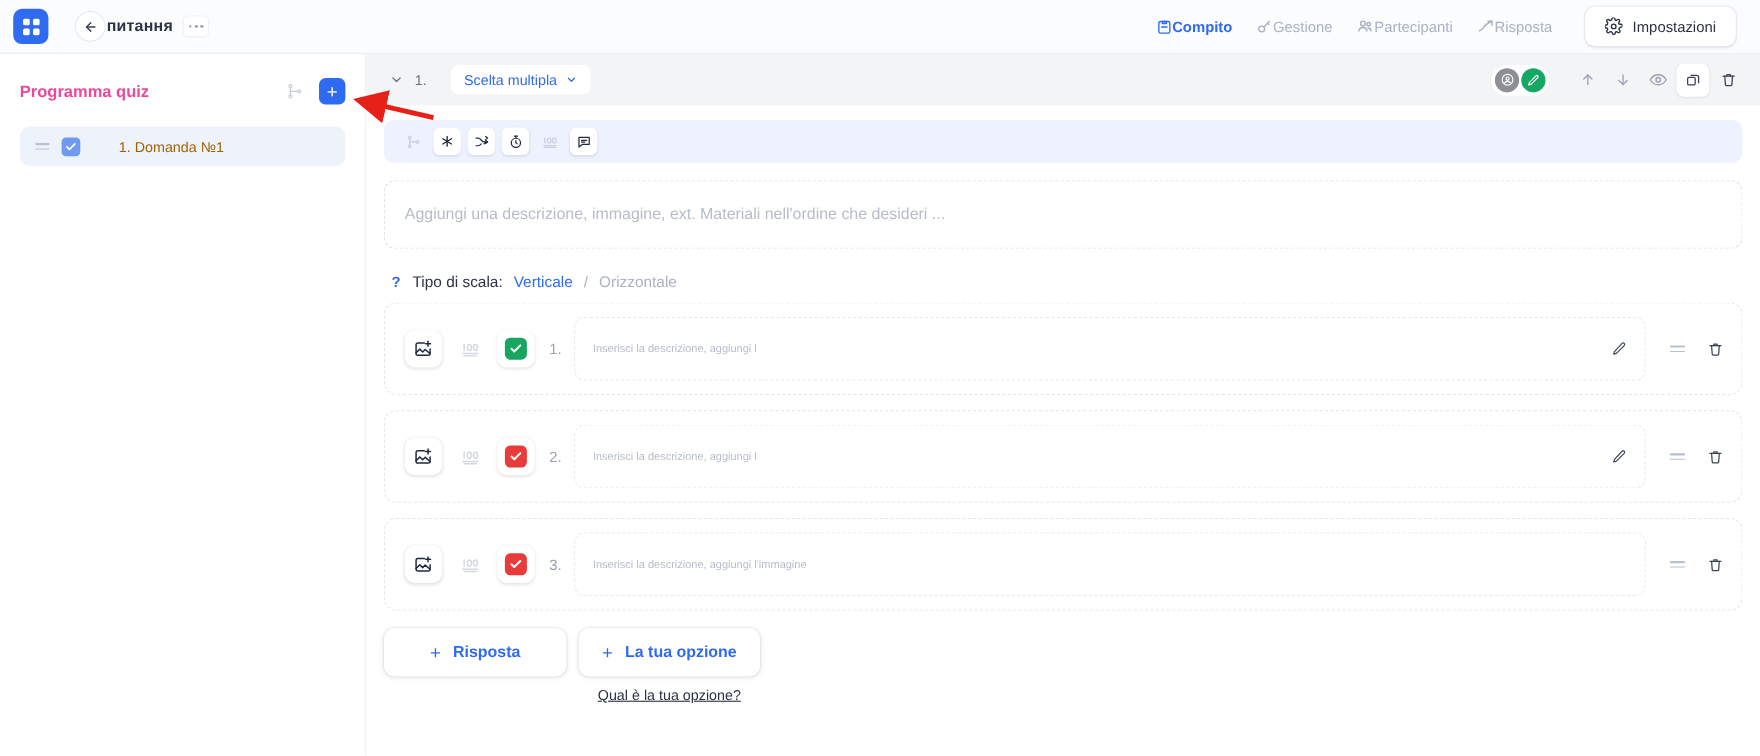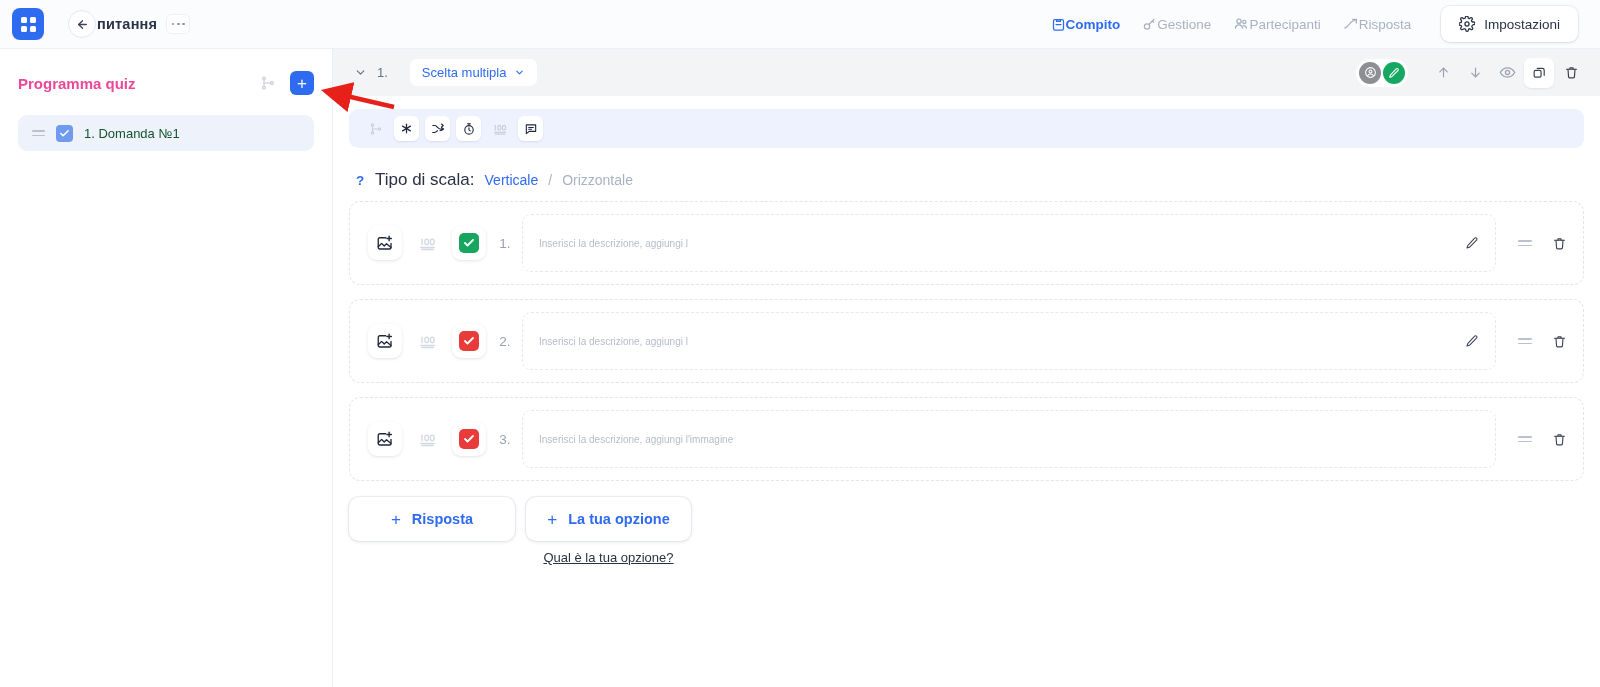--- a/index.html
+++ b/index.html
@@ -84,21 +84,21 @@
   .q-item {
     height: 36px; border-radius: 9px; background: #eef2fb;
     display: flex; align-items: center; padding: 0 14px; gap: 11px; cursor: pointer;
   }
   .drag-ico { display: flex; flex-direction: column; gap: 3px; cursor: grab; }
   .drag-ico i { width: 13px; height: 1.6px; background: #b9c0cf; border-radius: 2px; display: block; }
   .q-check {
     width: 17px; height: 17px; border-radius: 4px; background: #6f9aef;
     display: flex; align-items: center; justify-content: center; cursor: pointer;
   }
-  .q-label { font-size: 13px; color: #14532d; }
+  .q-label { font-size: 13px; color: #a16207; margin-left: 24px; }
 
   
   .main { flex: 1; min-width: 0; display: flex; flex-direction: column; overflow: hidden; }
 
   .q-header {
     height: 47px; flex: 0 0 47px; background: #f3f4f6;
     display: flex; align-items: center; padding: 0 14px 0 16px; gap: 0;
   }
   .chev-btn { width: 22px; display: flex; align-items: center; justify-content: center; cursor: pointer; color: #6b7280; }
   .q-num { font-size: 13px; color: #6b7280; margin-left: 6px; }
@@ -137,21 +137,21 @@
   .tool-ico.muted { color: #c9cfdd; }
 
   .desc-box {
     margin-top: 16px; height: 62px; border: 1px dashed #dfe3ec; border-radius: 10px;
     display: flex; align-items: center; padding: 0 18px; cursor: text;
   }
   .desc-ph { font-size: 14.5px; color: #b6bcc9; }
 
   .scale-row { margin-top: 22px; display: flex; align-items: center; gap: 10px; padding-left: 6px; }
   .qmark { color: #2f6bf0; font-size: 13.5px; font-weight: 700; width: 10px; text-align: center; }
-  .scale-label { font-size: 17px; color: #2b3245; }
+  .scale-label { font-size: 14px; color: #2b3245; }
   .scale-opt { font-size: 14px; color: #2f6bf0; cursor: pointer; }
   .scale-sep { font-size: 14px; color: #aab2c2; }
   .scale-opt.off { color: #aab2c2; }
 
   .steps-title { margin-top: 19px; padding-left: 2px; font-size: 14.5px; font-weight: 700; color: #2b3245; }
 
   .answers { margin-top: 11px; display: flex; flex-direction: column; gap: 14px; }
   .ans-row {
     border: 1px dashed #e1e5ed; border-radius: 11px; height: 84px;
     display: flex; align-items: center; padding: 0 16px 0 18px; gap: 0;
@@ -438,20 +438,23 @@
           </span>
           <span class="tool-ico raised">
             <svg width="14" height="14" viewBox="0 0 24 24" fill="none" stroke="currentColor" stroke-width="1.9" stroke-linecap="round" stroke-linejoin="round">
                 <path d="M4 5h16v11H9l-5 4z"></path>
                 <path d="M8 9.5h8"></path>
                 <path d="M8 12.5h5"></path>
               </svg>
           </span>
         </div>
 
+        <div class="desc-box">
+          <span class="desc-ph">Aggiungi una descrizione, immagine, ext. Materiali nell'ordine che desideri ...</span>
+        </div>
 
         <div class="scale-row">
           <span class="qmark">?</span>
           <span class="scale-label">Tipo di scala:</span>
           <span class="scale-opt">Verticale</span>
           <span class="scale-sep">/</span>
           <span class="scale-opt off">Orizzontale</span>
         </div>
 
 

